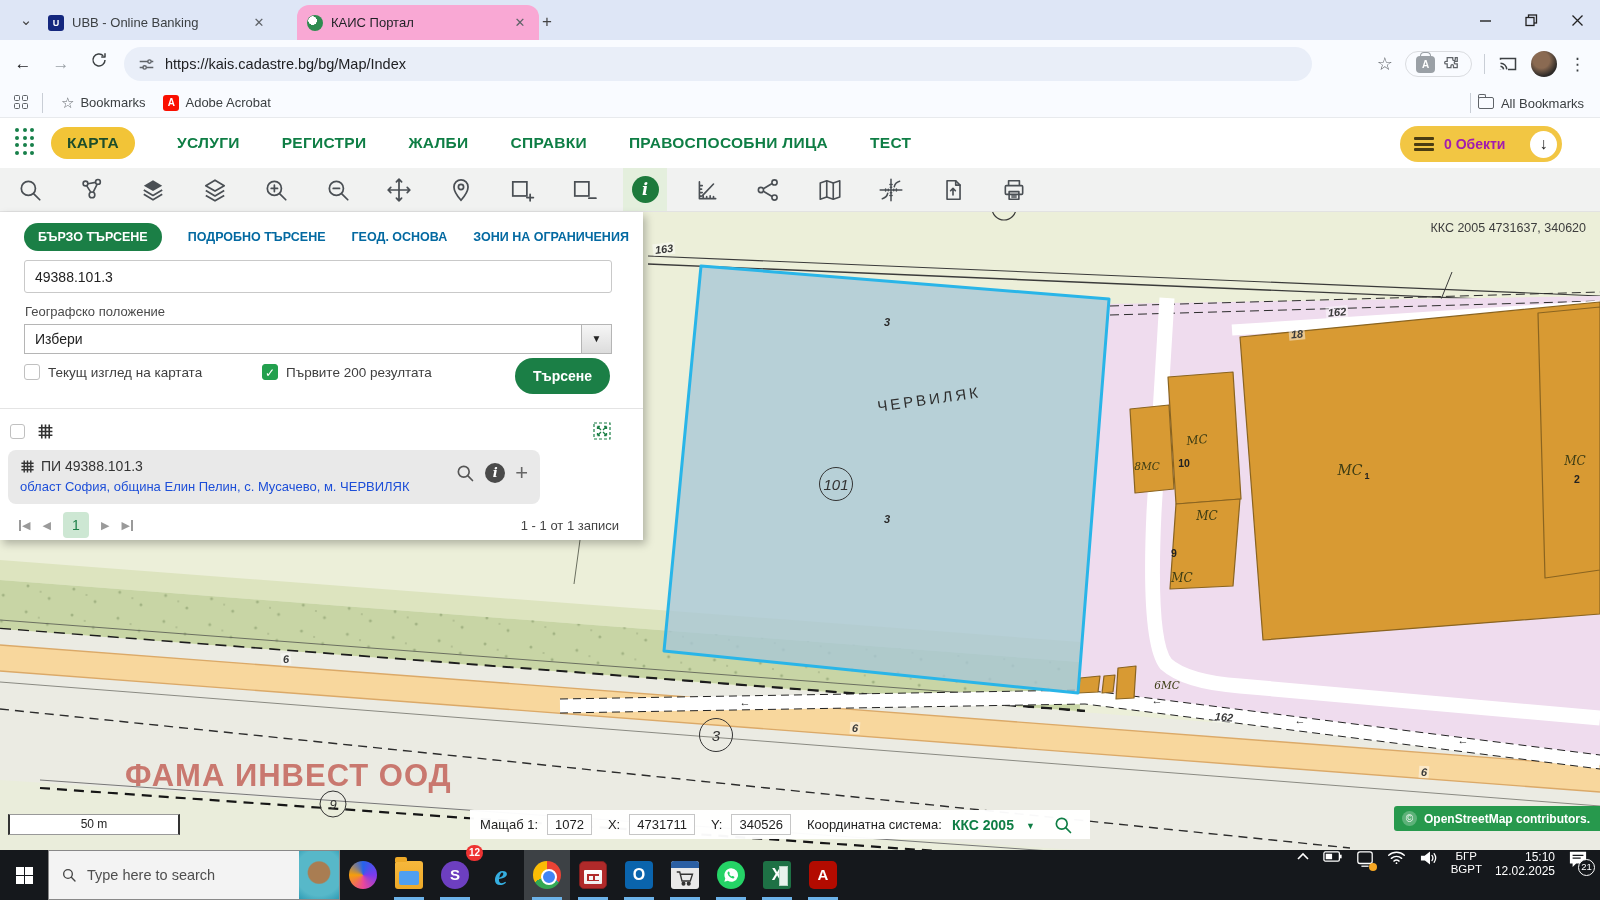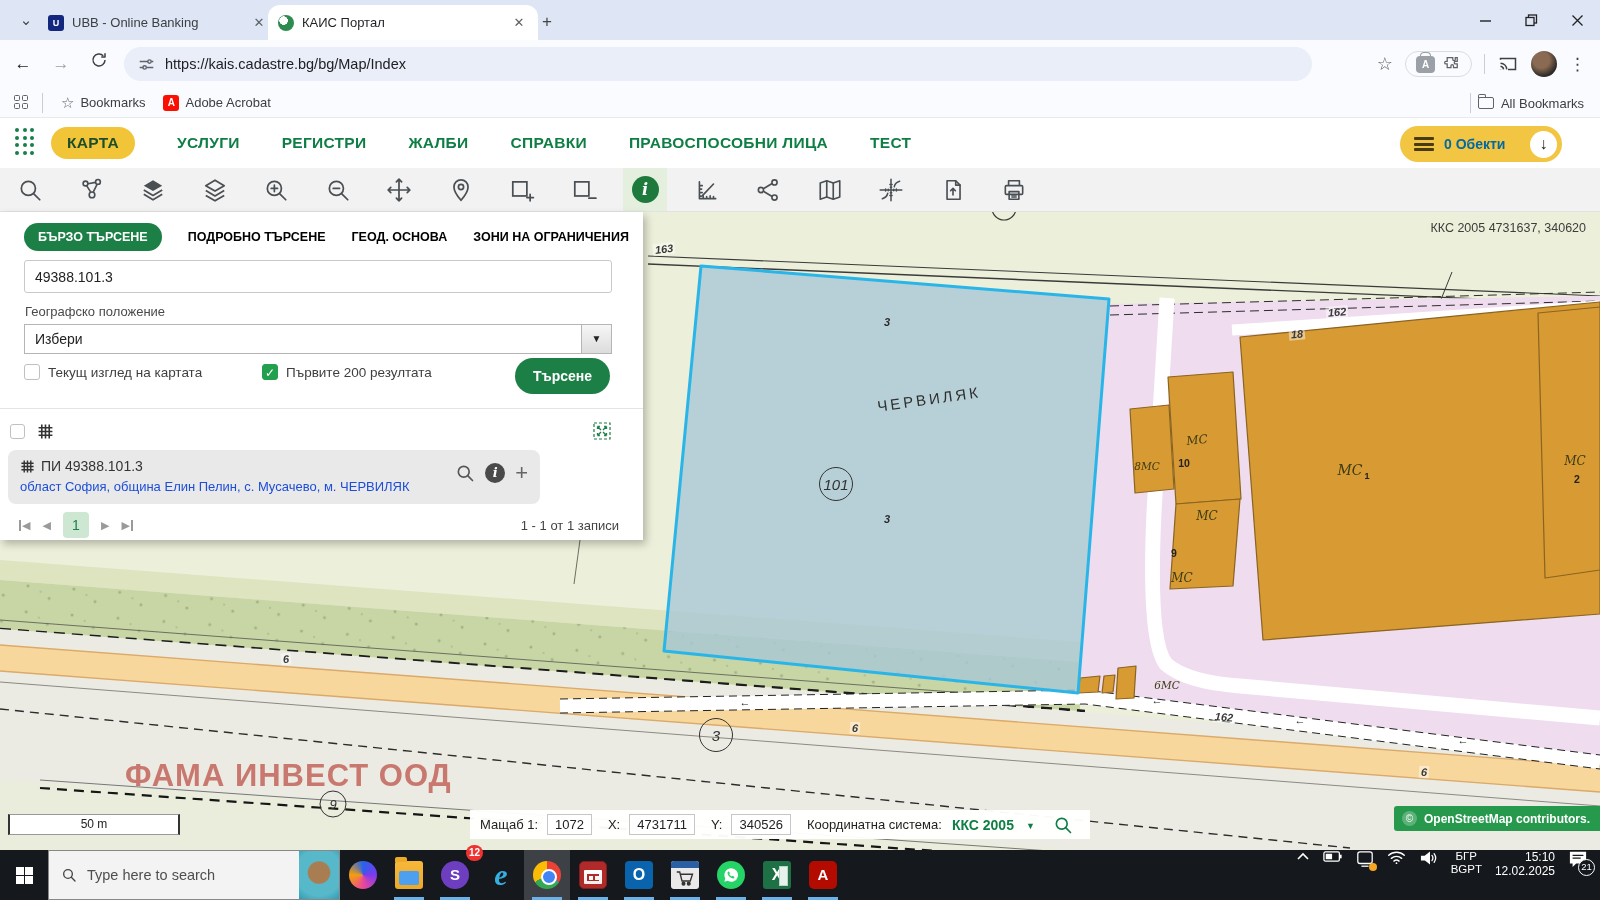--- a/index.html
+++ b/index.html
@@ -2,21 +2,21 @@
 <html><head>
 <meta charset="utf-8">
 <style>
   *{margin:0;padding:0;box-sizing:border-box}
   html,body{width:1600px;height:900px;overflow:hidden;font-family:"Liberation Sans",sans-serif;background:#fff;position:relative}
   
   #tabstrip{position:absolute;left:0;top:0;width:1600px;height:40px;background:#dee6f6}
   .tab-chevron{position:absolute;left:14px;top:9px;width:24px;height:24px;border-radius:50%;color:#444;font-size:15px;text-align:center;line-height:22px;cursor:pointer}
   .tab{position:absolute;top:5px;height:35px;display:flex;align-items:center;gap:8px;padding:0 10px;font-size:13px;color:#3c4043;width:240px}
   .tab.inactive{left:38px}
-  .tab.active{left:268px;background:#ffffff;border-radius:12px 12px 0 0;width:270px;color:#1f2125}
+  .tab.active{left:297px;background:#f9a8d4;border-radius:12px 12px 0 0;width:242px;color:#1f2125}
   .tab .title{flex:1;white-space:nowrap;overflow:hidden}
   .tab .x{color:#5f6368;font-size:13px;width:18px;height:18px;text-align:center;line-height:18px;border-radius:50%}
   .fav-ubb{width:16px;height:16px;border-radius:3px;background:#14277e;color:#fff;font-size:9px;font-weight:bold;text-align:center;line-height:16px}
   .fav-kais{width:16px;height:16px;border-radius:50%;background:radial-gradient(circle at 35% 35%,#fff 0 28%,#2e8b4f 30%)}
   .newtab{position:absolute;left:534px;top:10px;font-size:17px;color:#444;width:26px;height:26px;text-align:center;line-height:24px}
   .winctl{position:absolute;top:0;height:40px;width:46px;display:flex;align-items:center;justify-content:center}
   #toolbar{position:absolute;left:0;top:40px;width:1600px;height:48px;background:#f9fbff;display:flex;align-items:center}
   .navbtn{width:30px;height:30px;text-align:center;line-height:30px;font-size:17px;border-radius:50%;margin-left:8px}
   .navbtn.back{color:#202124}.navbtn.fwd{color:#9aa0a6}
   #urlpill{position:absolute;left:124px;top:47px;width:1188px;height:34px;background:#e9eef8;border-radius:17px;display:flex;align-items:center;padding:0 14px;gap:10px}
@@ -37,21 +37,21 @@
   .folder-ico::before{content:"";position:absolute;left:-1px;top:-4px;width:6px;height:3px;border:1.6px solid #5f6368;border-bottom:none;border-radius:2px 2px 0 0}
   
   #greennav{position:absolute;left:0;top:118px;width:1600px;height:50px;background:#fff;display:flex;align-items:center}
   .dots-grid{width:26px;height:30px;display:grid;grid-template-columns:repeat(3,5px);grid-template-rows:repeat(4,5px);gap:2.5px;margin-left:15px}
   .dots-grid i{width:4px;height:4px;border-radius:50%;background:#17804a}
   .nav-item{font-weight:bold;font-size:15.5px;color:#0f7e45;letter-spacing:.3px;margin-left:42px;cursor:pointer}
   .nav-item.pill{background:#f2c437;color:#1e4d2b;border-radius:17px;padding:7px 16px;margin-left:10px}
   #objpill{position:absolute;right:38px;top:126px;width:162px;height:36px;background:#f2c643;border-radius:19px;display:flex;align-items:center;gap:10px;padding:0 5px 0 14px;cursor:pointer}
   .hamb{width:20px;height:14px;display:flex;flex-direction:column;justify-content:space-between}
   .hamb i{height:3px;background:#4a3c12;border-radius:1px}
-  #objpill .cnt{font-weight:bold;font-size:14px;color:#0369a1;flex:1}
+  #objpill .cnt{font-weight:bold;font-size:14px;color:#a21caf;flex:1}
   #objpill .dl{width:27px;height:27px;background:#fff;border-radius:50%;text-align:center;line-height:26px;font-weight:bold;color:#222}
   
   #maptools{position:absolute;left:0;top:168px;width:1600px;height:44px;background:#f1f2f1;display:flex;align-items:stretch;padding-left:8px;border-bottom:1px solid #e2e2e2}
   .mt-btn{width:44px;margin-right:17.5px;display:flex;align-items:center;justify-content:center;cursor:pointer}
   .mt-btn.active{background:#e4efdd}
   .info-circle{width:27px;height:27px;border-radius:50%;background:#1d7a3c;color:#fff;font-weight:bold;font-style:italic;font-family:"DejaVu Serif",serif;font-size:16px;text-align:center;line-height:27px}
   
   #map{position:absolute;left:0;top:212px;width:1600px;height:638px;background:#ecefd9;overflow:hidden}
   #map svg.base{position:absolute;left:0;top:0}
   #map-labels{position:absolute;left:0;top:0;width:100%;height:100%}
@@ -73,21 +73,21 @@
   #statusbar{position:absolute;left:470px;top:598px;width:620px;height:29px;background:rgba(255,255,255,.97);display:flex;align-items:center;font-size:13px;color:#222;padding:0 10px;gap:4px}
   #statusbar .box{background:#fff;border:1px solid #c6c6c6;padding:2px 7px;margin:0 12px 0 5px;font-size:13px}
   #statusbar .crs{color:#0f7e45;font-weight:bold;font-size:14px;margin-left:6px}
   #statusbar .crs-ar{color:#0f7e45;font-size:9px;margin:2px 14px 0 8px}
   #osmbar{position:absolute;right:0;top:594px;height:25px;background:#27994d;display:flex;align-items:center;gap:7px;padding:0 10px 0 8px;border-radius:3px 0 0 3px}
   #osmbar .cp{width:15px;height:15px;border-radius:50%;background:rgba(255,255,255,.25);color:#fff;font-size:10px;text-align:center;line-height:15px}
   #osmbar .txt{color:#fff;font-size:12px;font-weight:bold}
   
   #panel{position:absolute;left:0;top:212px;width:643px;height:328px;background:#fff;box-shadow:3px 4px 8px rgba(0,0,0,.25)}
   .ptabs{position:absolute;left:24px;top:11px;display:flex;align-items:center;gap:26px}
-  .ptab{font-size:12.5px;font-weight:bold;color:#000000;cursor:pointer;white-space:nowrap}
+  .ptab{font-size:12.5px;font-weight:bold;color:#0369a1;cursor:pointer;white-space:nowrap}
   .ptab.active{background:#1b7f46;color:#fff;border-radius:15px;padding:7px 14px}
   #qinput{position:absolute;left:24px;top:48px;width:588px;height:33px;border:1px solid #c9c9c9;border-radius:3px;padding:0 10px;font-size:14px;color:#222;font-family:"Liberation Sans",sans-serif}
   .geolabel{position:absolute;left:25px;top:92px;font-size:13px;color:#4a4a4a}
   #geosel{position:absolute;left:24px;top:112px;width:588px;height:30px;border:1px solid #b5b5b5;background:#fff;display:flex;align-items:center;cursor:pointer}
   #geosel .val{flex:1;font-size:14px;color:#222;padding-left:10px}
   #geosel .arr{width:30px;height:100%;background:linear-gradient(#f6f6f6,#dcdcdc);border-left:1px solid #b5b5b5;text-align:center;line-height:28px;font-size:10px;color:#222}
   .chk{width:16px;height:16px;border:1px solid #c0c0c0;border-radius:3px;background:#fff}
   .chk.on{background:#23a04e;border-color:#23a04e;color:#fff;font-size:12px;text-align:center;line-height:16px}
   .chkrow{position:absolute;display:flex;align-items:center;gap:8px;font-size:13.5px;color:#3f3f3f}
   #btn-search{position:absolute;right:33px;top:146px;width:95px;height:36px;background:#1b7f46;border:none;border-radius:18px;color:#fff;font-weight:bold;font-size:14px;cursor:pointer;font-family:"Liberation Sans",sans-serif}

